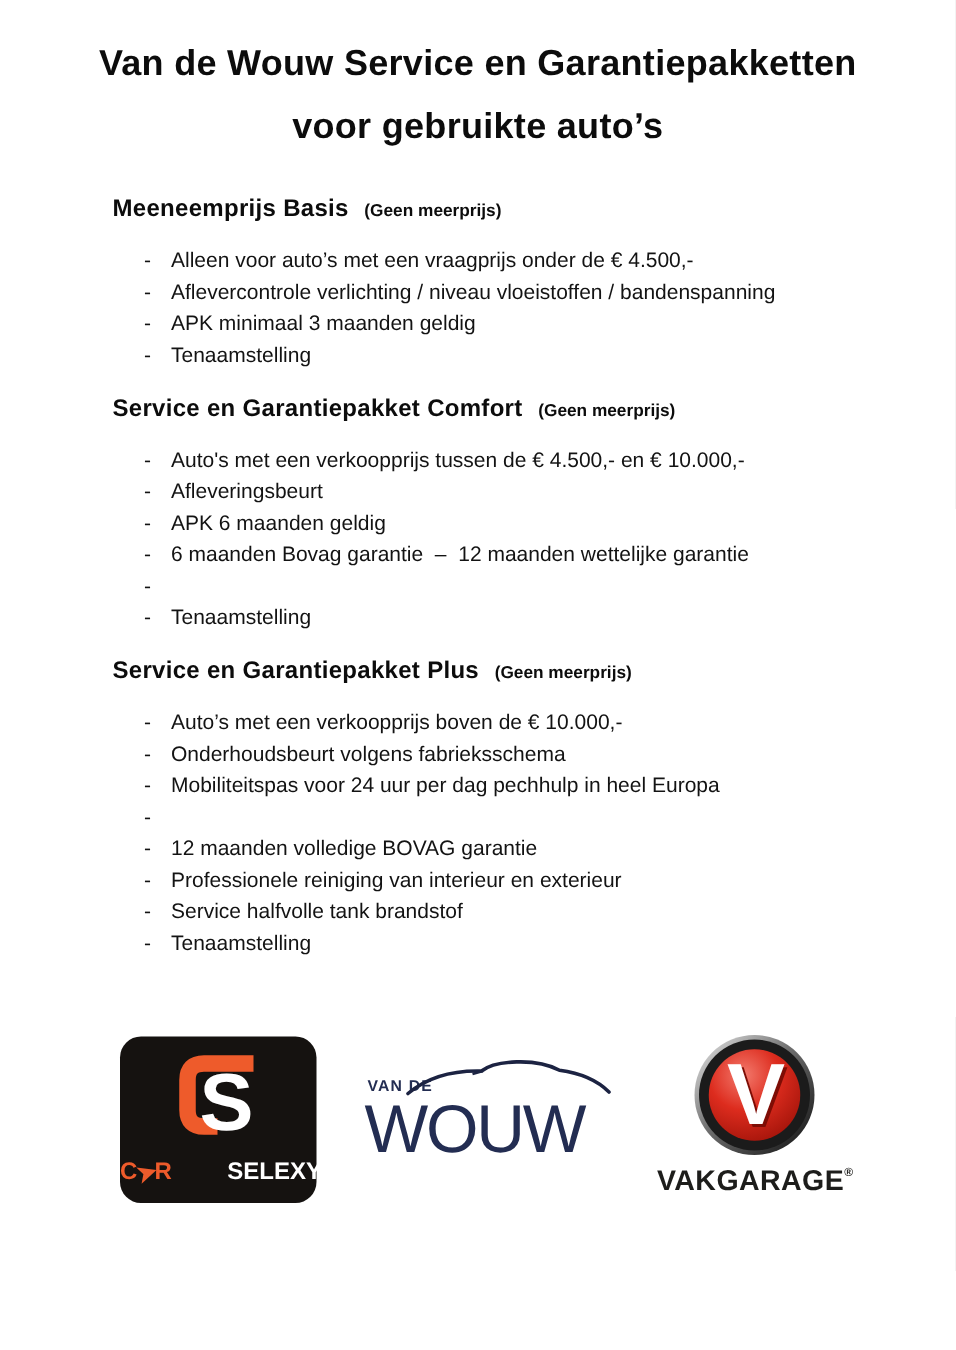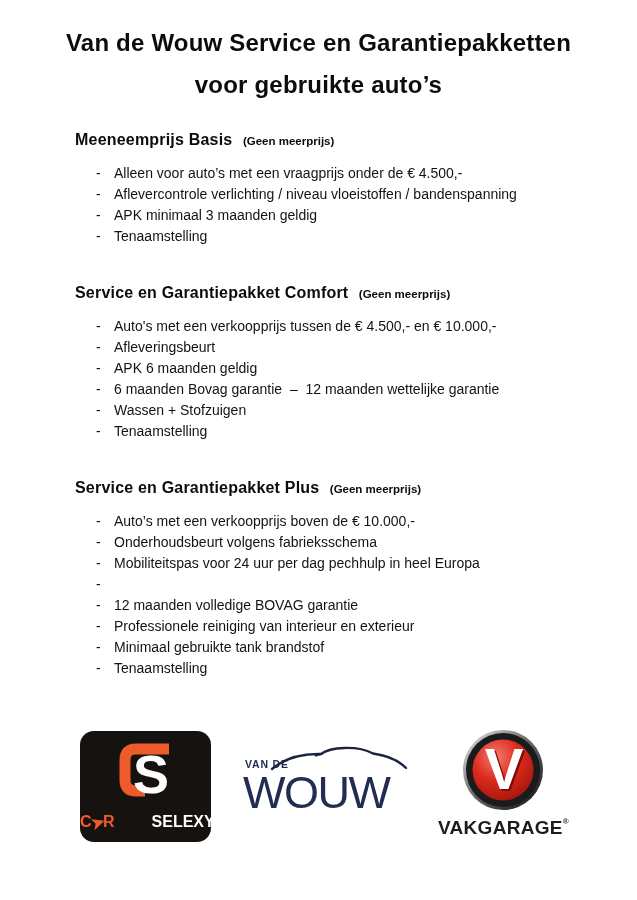--- a/index.html
+++ b/index.html
@@ -18,21 +18,21 @@
     margin-top:22px;
     text-align:center;
     font-weight:bold;
     font-size:24px;
     line-height:42px;
     color:#0c0c0c;
     letter-spacing:0.2px;
   }
   
   .content { padding:0 40px 0 75px; }
-  .section { margin-top:36px; }
+  .section { margin-top:16px; }
   .section.first { margin-top:24px; }
   .sec-head { line-height:20px; white-space:nowrap; }
   .sec-title { font-weight:bold; font-size:16px; color:#0c0c0c; letter-spacing:0.2px; }
   .sec-note  { font-weight:bold; font-size:11.5px; color:#0c0c0c; margin-left:6px; }
   ul.items { list-style:none; margin-top:12px; }
   ul.items li {
     display:flex;
     line-height:21px;
     font-size:14px;
     color:#131313;
@@ -136,21 +136,20 @@
         <li>
             <span class="dash">-</span>
             <span class="txt">APK 6 maanden geldig</span>
           </li>
         <li>
             <span class="dash">-</span>
             <span class="txt">6 maanden Bovag garantie  –  12 maanden wettelijke garantie</span>
           </li>
         <li>
             <span class="dash">-</span>
-            <span class="txt">Wassen + Stofzuigen</span>
           </li>
         <li>
             <span class="dash">-</span>
             <span class="txt">Tenaamstelling</span>
           </li>
       </ul>
     </div>
 
     <div class="section">
       <div class="sec-head">
@@ -176,21 +175,21 @@
         <li>
             <span class="dash">-</span>
             <span class="txt">12 maanden volledige BOVAG garantie</span>
           </li>
         <li>
             <span class="dash">-</span>
             <span class="txt">Professionele reiniging van interieur en exterieur</span>
           </li>
         <li>
             <span class="dash">-</span>
-            <span class="txt">Minimaal gebruikte tank brandstof</span>
+            <span class="txt">Service halfvolle tank brandstof</span>
           </li>
         <li>
             <span class="dash">-</span>
             <span class="txt">Tenaamstelling</span>
           </li>
       </ul>
     </div>
   </div>
 
   <div class="logos">

